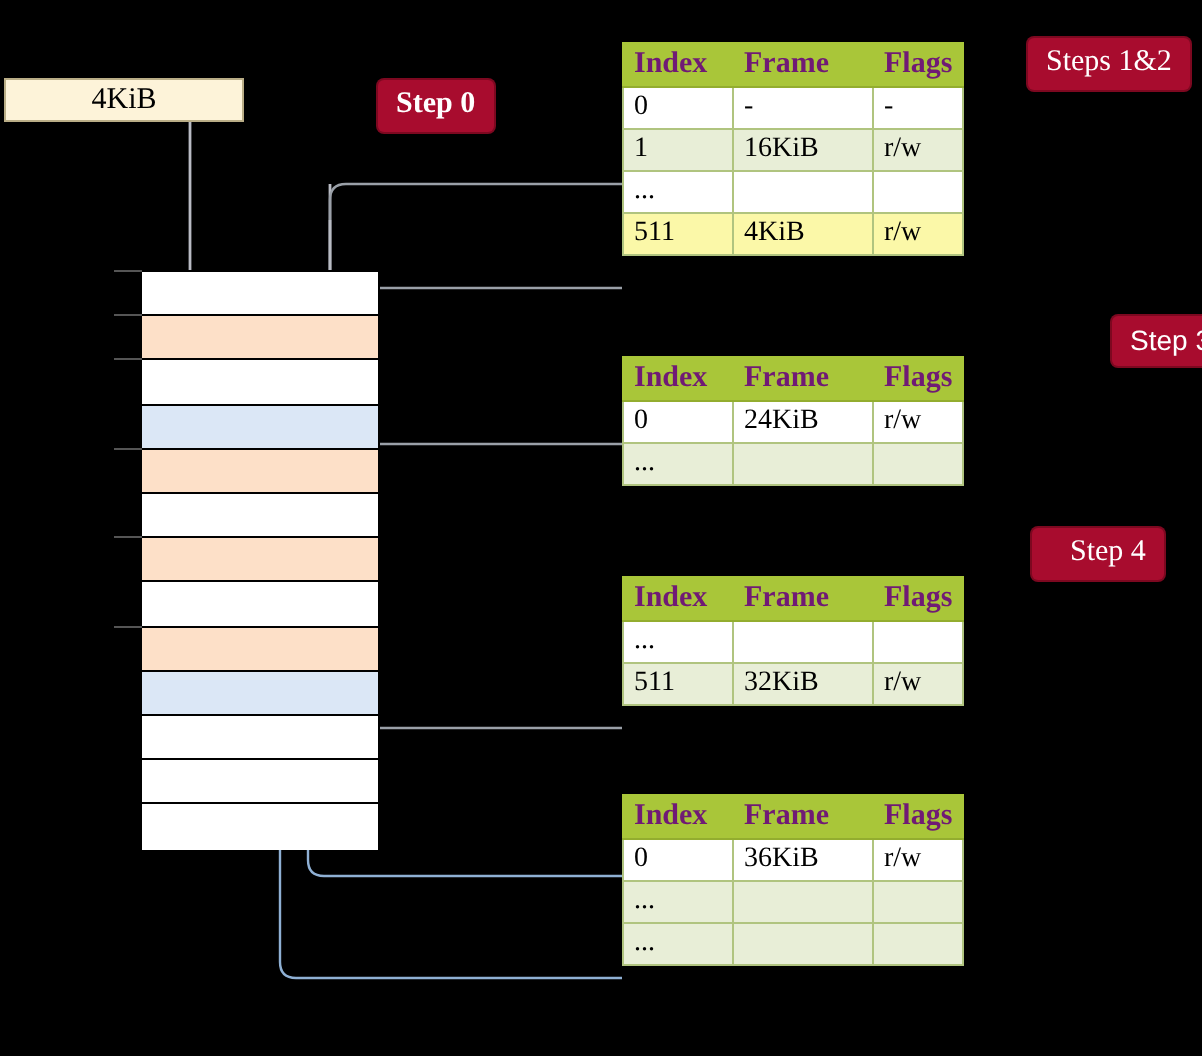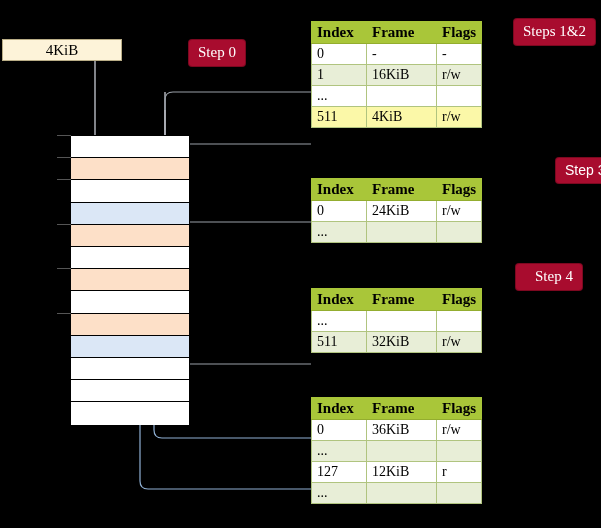--- a/index.html
+++ b/index.html
@@ -51,21 +51,21 @@
     padding:2px 5px;
     height:20px;
     box-sizing:border-box;
     text-align:left;
     font-weight:normal;
     overflow:hidden;
     white-space:nowrap;
   }
   .ptable th{
     background:#a9c639;
-    color:#000000;
+    color:#701a75;
     font-weight:bold;
     font-size:15px;
     border-color:#a9c639;
     border-bottom:1px solid #93ad2f;
   }
   .ptable tr.alt td{background:#e8eed7;}
   .ptable tr.plain td{background:#ffffff;}
   .hl{background:#fbf8a8 !important;}
   td.hl{background:#fbf8a8 !important;}
 
@@ -272,33 +272,28 @@
           <tr class="plain">
             <td><span>0</span></td>
             <td><span>36KiB</span></td>
             <td><span>r/w</span></td>
           </tr>
           <tr class="alt">
             <td><span>...</span></td>
             <td><span></span></td>
             <td><span></span></td>
           </tr>
-          <tr class="plain">
-            <td><span>127</span></td>
-            <td><span>12KiB</span></td>
-            <td><span>r</span></td>
-          </tr>
           <tr class="alt">
             <td><span>...</span></td>
             <td><span></span></td>
             <td><span></span></td>
           </tr>
         </tbody>
       </table>
     </div>
   <div id="badges-host">
       <div class="badge" style="left: 514px; top: 19px;">Steps 1&amp;2</div>
-      <div class="badge" style="left: 189px; top: 40px;">Step 0</div>
+      <div class="badge" style="left: 189px; top: 40px; font-weight: bold;">Step 0</div>
       <div class="badge sans" style="left: 520px; top: 158px; margin-left: 36px;">Step 3</div>
       <div class="badge" style="left: 516px; top: 264px; padding-left: 19px;">Step 4</div>
     </div>
 
 </div>
 
 </body></html>

